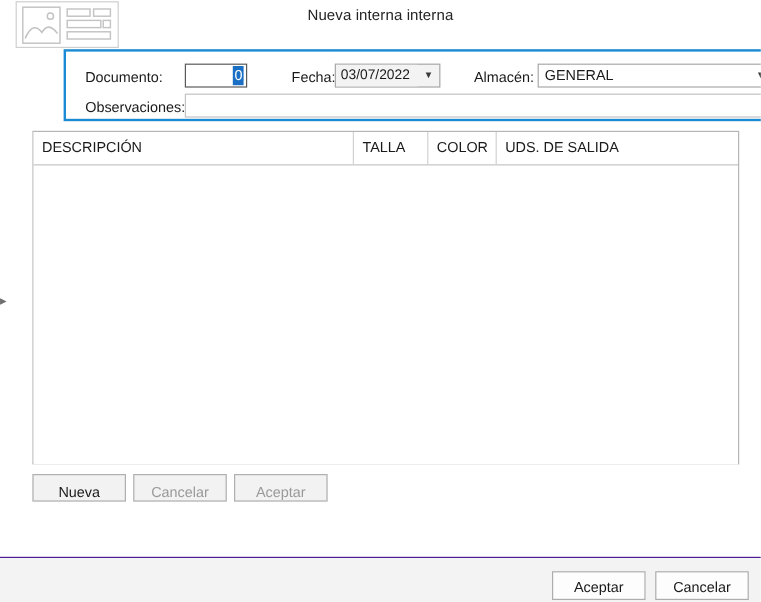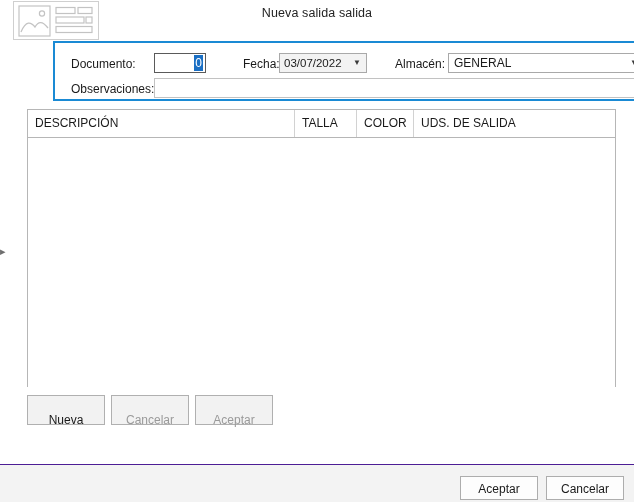--- a/index.html
+++ b/index.html
@@ -219,21 +219,21 @@
   .btn {
     font-family: "Liberation Sans", sans-serif;
     font-size: 12px;
     border: 1px solid #b0b0b0;
     background: #f2f2f2;
     color: #1a1a1a;
     height: 23px;
     box-sizing: border-box;
     text-align: center;
     line-height: 21px;
-    padding: 14px;
+    padding: 4px;
   }
   .btn.disabled { color: #9a9a9a; }
   .btn-nueva      { width: 78px; }
   .btn-modificar  { width: 78px; }
   .btn-borrar     { width: 78px; }
 
   
   .footer {
     position: absolute;
     left: 0; top: 464px;
@@ -274,21 +274,21 @@
         <path d="M3 27 C 8 15, 13 17, 17 22 C 20 17, 24 15, 30 23" fill="none" stroke="#c3c3c3" stroke-width="1.3"></path>
         <rect x="38" y="2.5" width="19" height="6" fill="none" stroke="#c3c3c3" stroke-width="1.2"></rect>
         <rect x="60" y="2.5" width="14" height="6" fill="none" stroke="#c3c3c3" stroke-width="1.2"></rect>
         <rect x="38" y="12" width="28" height="6" fill="none" stroke="#c3c3c3" stroke-width="1.2"></rect>
         <rect x="68" y="12" width="6" height="6" fill="none" stroke="#c3c3c3" stroke-width="1.2"></rect>
         <rect x="38" y="21.5" width="36" height="6" fill="none" stroke="#c3c3c3" stroke-width="1.2"></rect>
       </svg>
     </span>
   </div>
 
-  <div class="win-title">Nueva salida salida</div>
+  <div class="win-title">Nueva interna interna</div>
 </div>
 
 <div class="edge-chevron">▸</div>
 
 <div class="blue-panel">
 
   <div class="row row1">
     <span class="lbl lbl-documento">Documento:</span>
     <div class="doc-input"><span class="sel">0</span></div>
 

